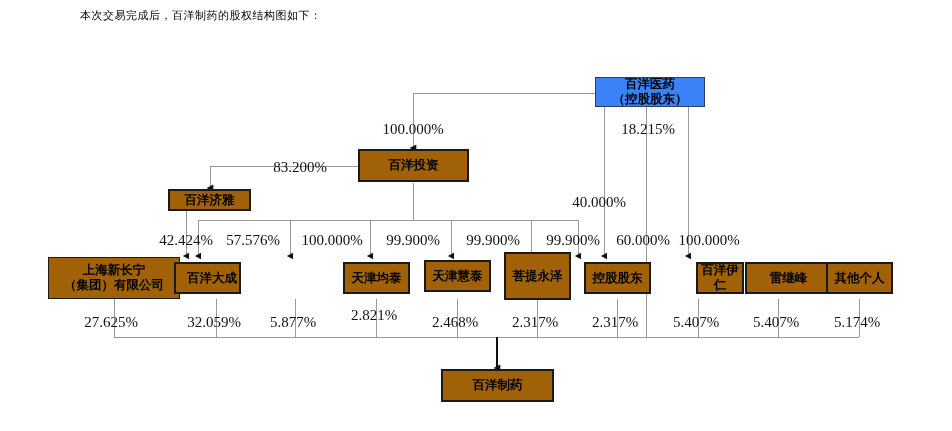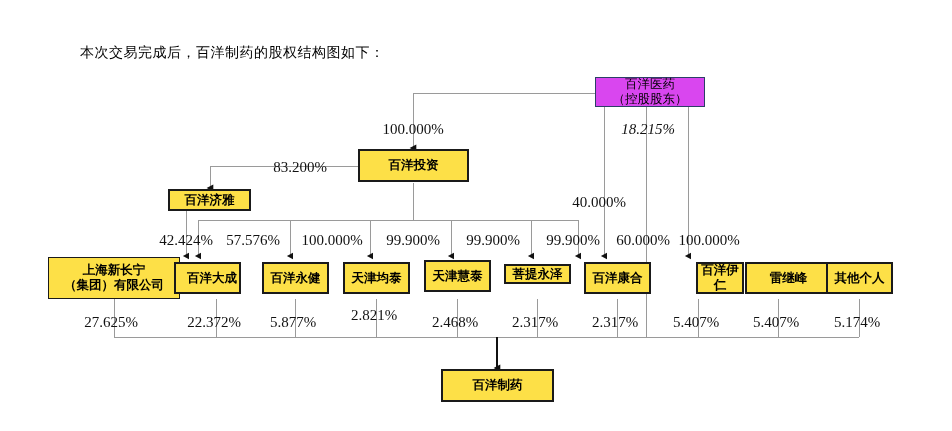--- a/index.html
+++ b/index.html
@@ -6,33 +6,33 @@
   body{
     width:952px;height:431px;position:relative;overflow:hidden;
     font-family:"Liberation Serif","DejaVu Serif",serif;
     color:#000;
   }
   #stage{position:absolute;inset:0;}
   #svg{position:absolute;left:0;top:0;width:952px;height:431px;}
 
   .caption{
     position:absolute;left:80px;top:8px;
-    font-size:14px;letter-spacing:.5px;white-space:nowrap;margin-top:36px;
+    font-size:11px;letter-spacing:.5px;white-space:nowrap;
   }
 
   .node{
     position:absolute;box-sizing:border-box;
-    background:#fde047;border:1.6px solid #1a1a1a;
+    background:#a16207;border:1.6px solid #1a1a1a;
     display:flex;align-items:center;justify-content:center;
     text-align:center;line-height:1.18;
     font-size:12.5px;font-weight:700;
     white-space:pre-line;
   }
   .node.blue{
-    background:#d946ef;border:1.4px solid #2c3f66;font-weight:400;
+    background:#3b82f6;border:1.4px solid #2c3f66;font-weight:700;
   }
   .node.thick{border-width:2px;}
 
   .pct{
     position:absolute;font-size:15px;font-weight:400;
     color:#111;white-space:nowrap;
     font-family:"Liberation Serif","DejaVu Serif",serif;
   }
   .pct.c{transform:translateX(-50%);}
   .pct.r{transform:translateX(-100%);}
@@ -101,45 +101,44 @@
 
   <div class="node thick" style="left:358px;top:149px;width:111px;height:33px;">百洋投资</div>
 
   <div class="node thick" style="left:168px;top:189px;width:83px;height:22px;">百洋济雅</div>
 
   <div class="node" style="left:48px;top:257px;width:132px;height:42px;">上海新长宁
 （集团）有限公司</div>
 
   <div class="node thick" style="left:441px;top:369px;width:113px;height:33px;">百洋制药</div>
   <div class="node thick" style="left:174px;top:262px;width:67px;height:32px;padding-left:9px;">百洋大成</div>
-  <div class="node thick" style="left:262px;top:262px;width:67px;height:32px;">百洋永健</div>
   <div class="node thick" style="left:343px;top:262px;width:67px;height:32px;">天津均泰</div>
   <div class="node thick" style="left:424px;top:260px;width:67px;height:32px;">天津慧泰</div>
-  <div class="node thick" style="left:504px;top:264px;width:67px;height:20px;">菩提永泽</div>
-  <div class="node thick" style="left:584px;top:262px;width:67px;height:32px;">百洋康合</div>
+  <div class="node thick" style="left:504px;top:252px;width:67px;height:48px;">菩提永泽</div>
+  <div class="node thick" style="left:584px;top:262px;width:67px;height:32px;">控股股东</div>
   <div class="node thick" style="left:696px;top:262px;width:48px;height:32px;">百洋伊仁</div>
   <div class="node thick" style="left:745px;top:262px;width:87px;height:32px;">雷继峰</div>
   <div class="node thick" style="left:826px;top:262px;width:67px;height:32px;">其他个人</div>
 
   <div class="pct c" style="left:413px;top:121px;">100.000%</div>
   <div class="pct c" style="left:300px;top:159px;">83.200%</div>
   <div class="pct r" style="left:626px;top:194px;">40.000%</div>
-  <div class="pct c" style="left:648px;top:121px;font-style:italic;">18.215%</div>
+  <div class="pct c" style="left:648px;top:121px;">18.215%</div>
   <div class="pct c" style="left:709px;top:232px;">100.000%</div>
 
   <div class="pct c" style="left:186px;top:232px;">42.424%</div>
   <div class="pct c" style="left:253px;top:232px;">57.576%</div>
   <div class="pct c" style="left:332px;top:232px;">100.000%</div>
   <div class="pct c" style="left:413px;top:232px;">99.900%</div>
   <div class="pct c" style="left:493px;top:232px;">99.900%</div>
   <div class="pct c" style="left:573px;top:232px;">99.900%</div>
   <div class="pct c" style="left:629px;top:232px;padding-left:28px;">60.000%</div>
 
   <div class="pct c" style="left:111px;top:314px;">27.625%</div>
-  <div class="pct c" style="left:214px;top:314px;">22.372%</div>
+  <div class="pct c" style="left:214px;top:314px;">32.059%</div>
   <div class="pct c" style="left:293px;top:314px;">5.877%</div>
   <div class="pct c" style="left:374px;top:307px;">2.821%</div>
   <div class="pct c" style="left:455px;top:314px;">2.468%</div>
   <div class="pct c" style="left:535px;top:314px;">2.317%</div>
   <div class="pct c" style="left:615px;top:314px;">2.317%</div>
   <div class="pct c" style="left:696px;top:314px;">5.407%</div>
   <div class="pct c" style="left:776px;top:314px;">5.407%</div>
   <div class="pct c" style="left:857px;top:314px;">5.174%</div>
 
 </div>

